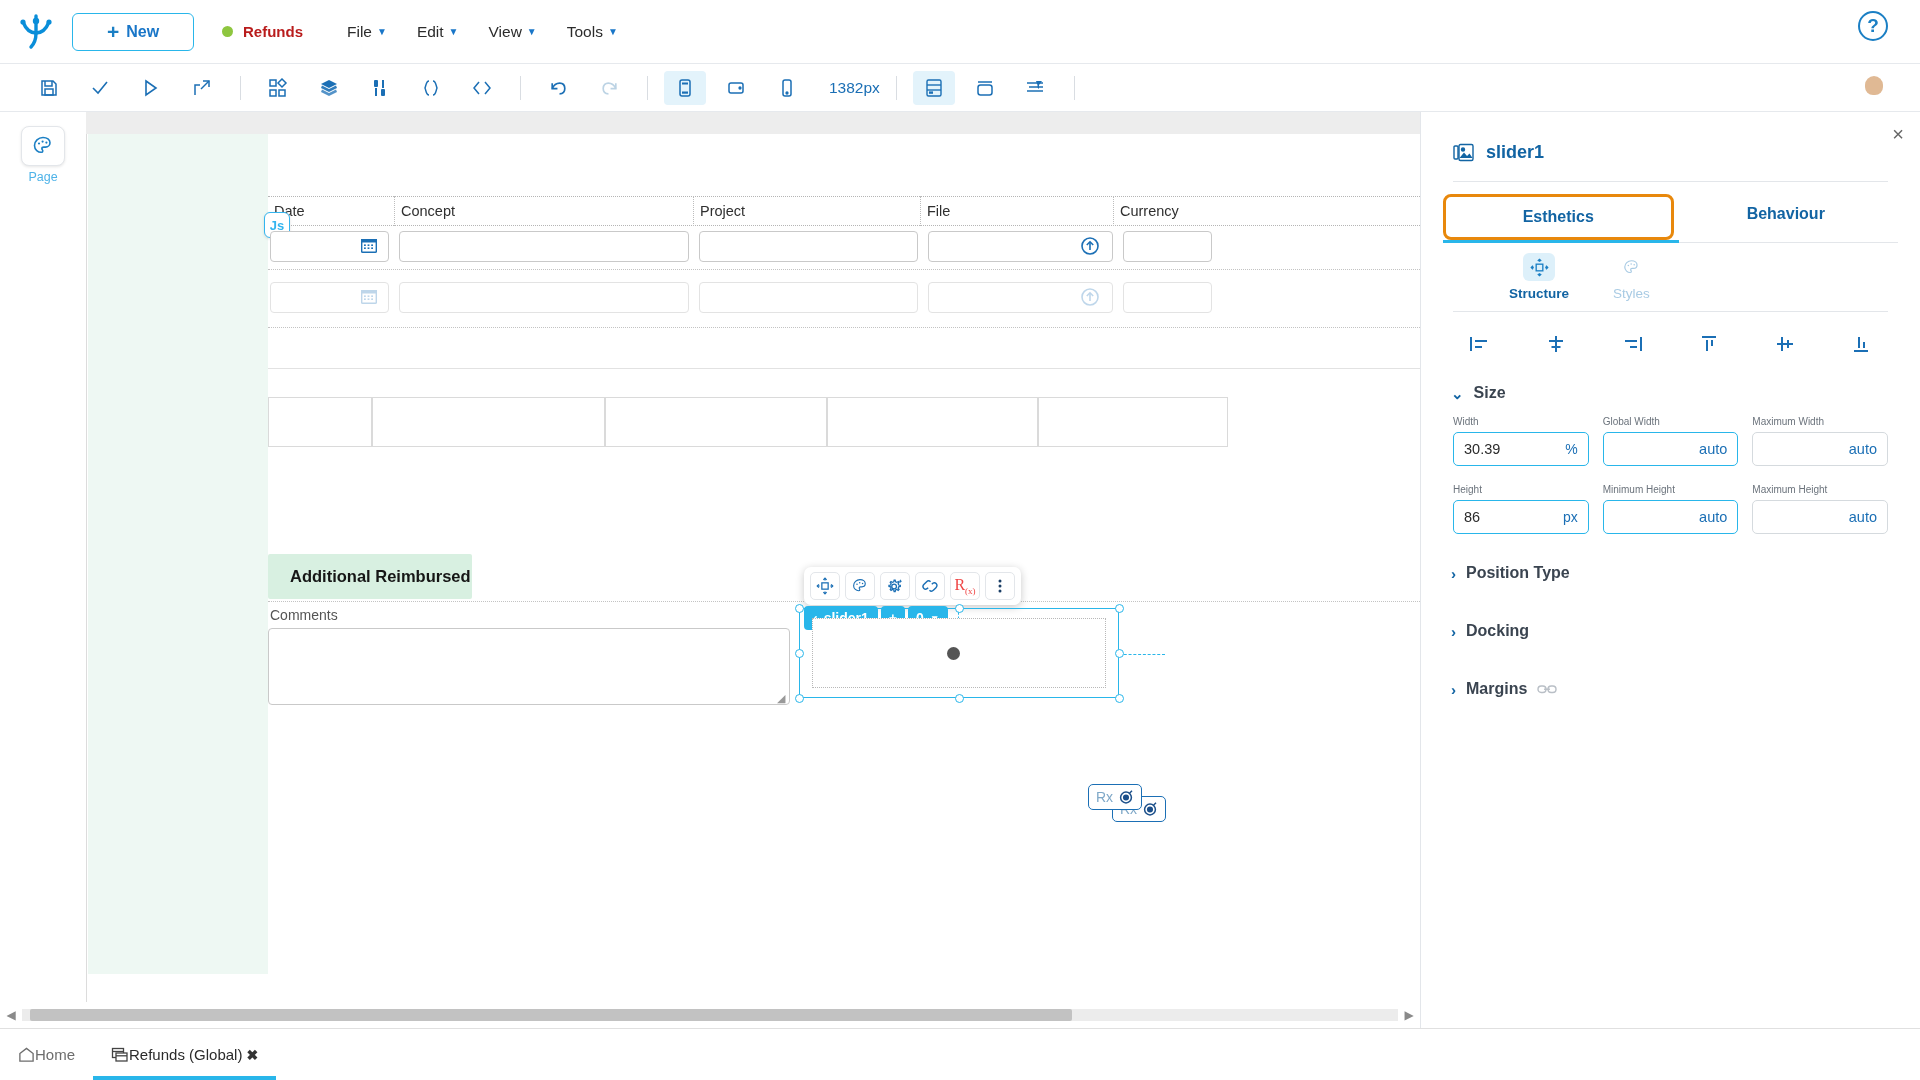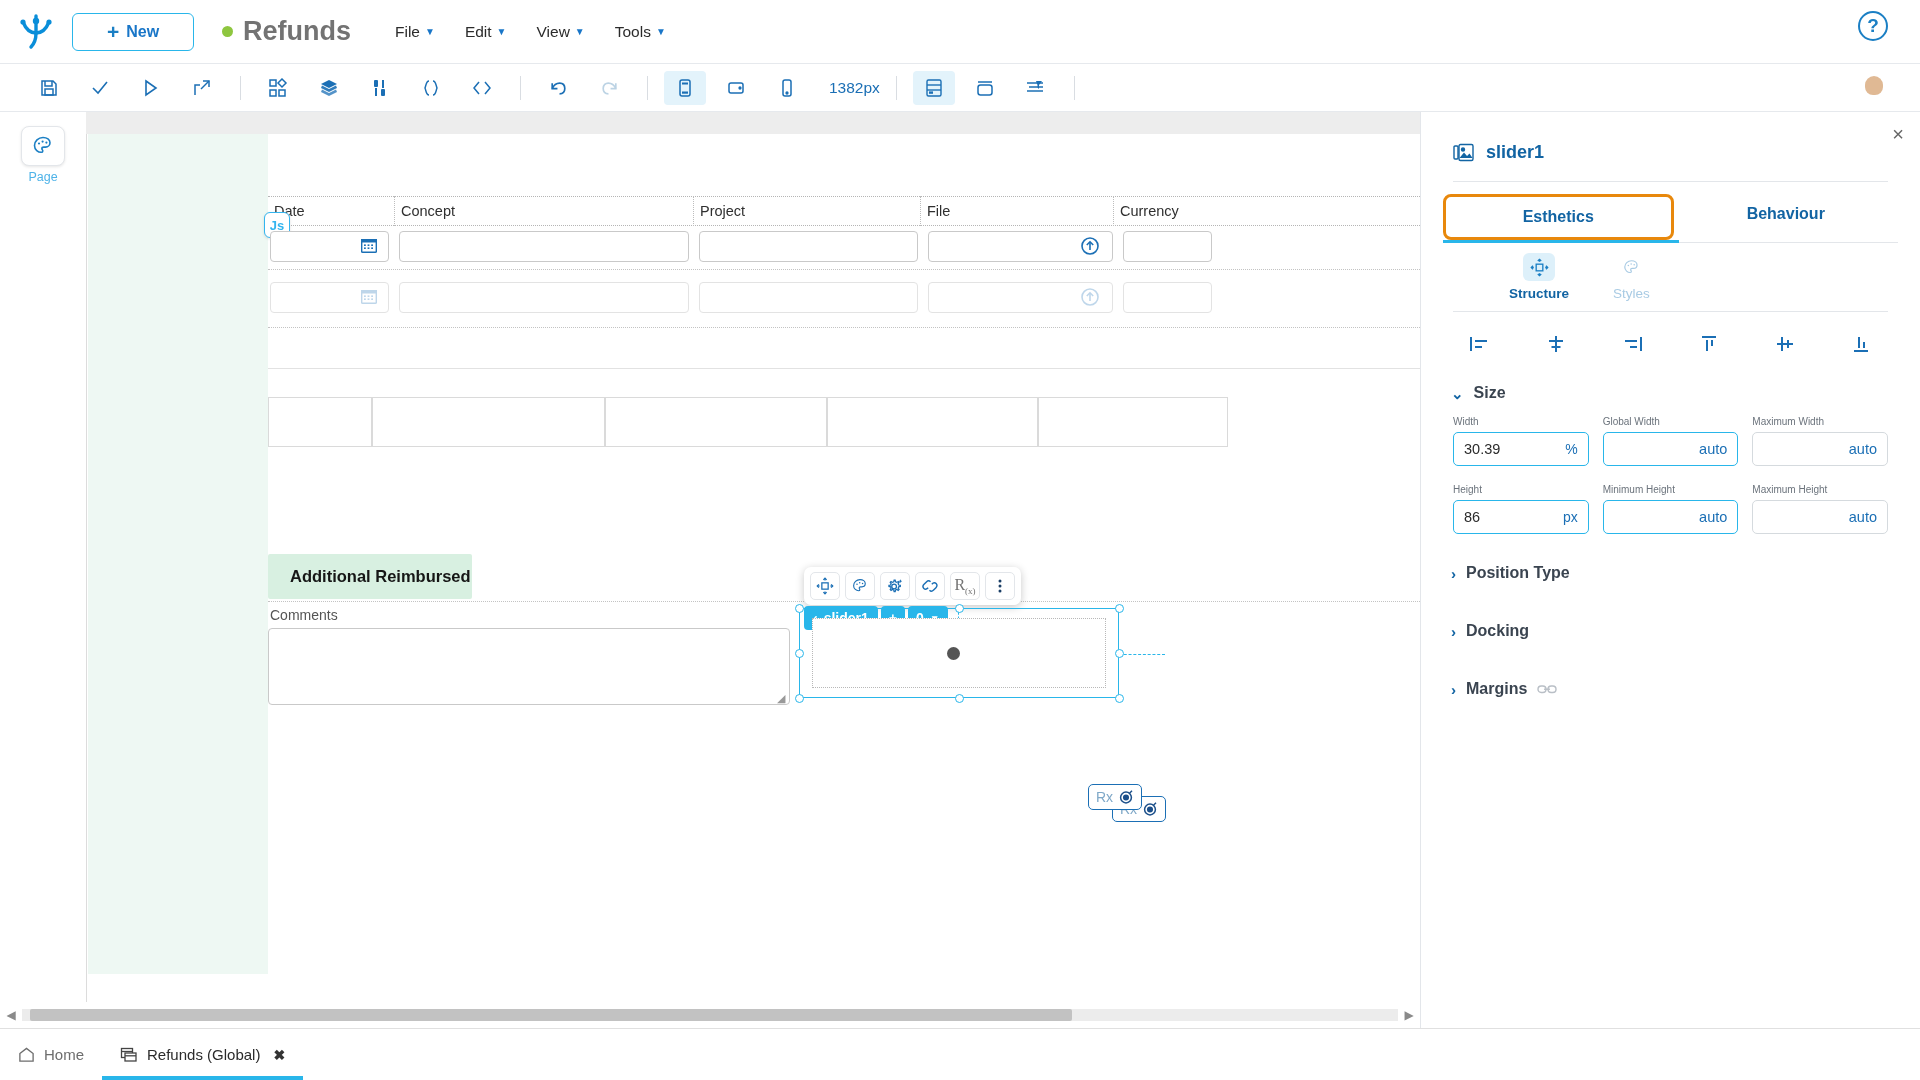--- a/index.html
+++ b/index.html
@@ -20,21 +20,21 @@
   .new-btn {
     width: 122px; height: 38px;
     border: 1.5px solid #29b6ea; border-radius: 6px;
     background: #fff; color: #1976c8;
     display: flex; align-items: center; justify-content: center; gap: 7px;
     font-size: 16px; font-weight: bold; cursor: pointer;
   }
   .new-plus { font-size: 21px; font-weight: bold; line-height: 1; color:#1b7fc4;}
   .doc-title {
     margin-left: 28px; display: flex; align-items: center; gap: 10px;
-    font-size: 27px; font-weight: bold; color: #737373;
+    font-size: 15px; font-weight: bold; color: #b91c1c;
   }
   .status-dot { width: 11px; height: 11px; border-radius: 50%; background: #8ec63f; display:inline-block; }
   .menus { margin-left: 44px; display: flex; gap: 30px; }
   .menu-item {
     font-size: 15.5px; color: #2b2b2b; display: flex; align-items: center; gap: 5px;
     cursor: pointer;
   }
   .caret { font-size: 10px; color: #1976c8; }
   .header-right {
     margin-left: auto; display: flex; align-items: center; gap: 26px; padding-right: 26px; flex-direction: column;
@@ -261,21 +261,21 @@
     background: #fff; display: flex; align-items: center;
   }
   .hs-arrow { width: 22px; text-align: center; color: #8a8a8a; font-size: 12px; cursor:pointer;}
   .hs-track { flex: 1; height: 12px; background: #ececec; position: relative; }
   .hs-thumb { position: absolute; left: 8px; top: 0; width: 1042px; height: 12px; background: #c2c2c2; border-radius: 2px;}
   .tabbar {
     position: absolute; bottom: 0; left: 0; width: 1920px; height: 52px;
     background: #fff; border-top: 1px solid #e0e0e0; display: flex; align-items: stretch;
   }
   .tb-tab {
-    display: flex; align-items: center; gap: 9px; padding: 0 18px;
+    display: flex; align-items: center; padding: 0 18px;
     font-size: 15px; color: #6d6d6d; cursor: pointer; position: relative;
   }
   .tb-tab.active { color: #2b2b2b; }
   .tb-tab.active::after {
     content: ''; position: absolute; left: 0; right: 0; bottom: 0; height: 4px; background: #29b6ea;
   }
   .tab-x { font-size: 14px; font-weight: bold; color: #333; margin-left: 4px; }
   svg { display: block; }
 </style>
 </head>
@@ -587,21 +587,21 @@
         <path d="M16 2.4 L16.6 4 L18 4.6 L16.6 5.2 L16 6.8 L15.4 5.2 L14 4.6 L15.4 4 Z" fill="#1b6fb5" stroke="none"></path>
       </svg>
     </div>
     <div class="ft-btn">
       <svg width="18" height="18" viewBox="0 0 20 20" fill="none" stroke="#1b6fb5" stroke-width="1.6">
         <path d="M8 12 C6 14 4.5 14 3.2 12.7 C1.9 11.4 1.9 9.6 3.4 8.1 L6 5.5 C7.5 4 9.3 4 10.6 5.3"></path>
         <path d="M12 8 C14 6 15.5 6 16.8 7.3 C18.1 8.6 18.1 10.4 16.6 11.9 L14 14.5 C12.5 16 10.7 16 9.4 14.7"></path>
       </svg>
     </div>
     <div class="ft-btn">
-      <span style="font-family:'Liberation Serif',serif; font-size:16px; color:#737373;">R<sub style="font-size:9px">(x)</sub></span>
+      <span style="font-family:'Liberation Serif',serif; font-size:16px; color:#ef4444;">R<sub style="font-size:9px">(x)</sub></span>
     </div>
     <div class="ft-btn">
       <svg width="16" height="18" viewBox="0 0 16 18" fill="#1b3f66">
         <circle cx="8" cy="4" r="1.5"></circle>
           <circle cx="8" cy="9" r="1.5"></circle>
           <circle cx="8" cy="14" r="1.5"></circle>
       </svg>
     </div>
   </div>
 

